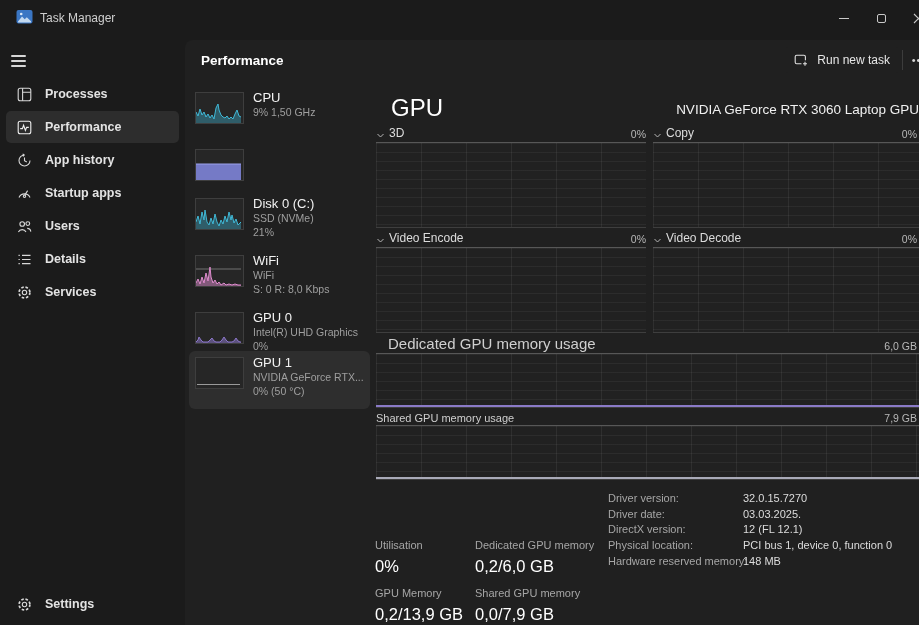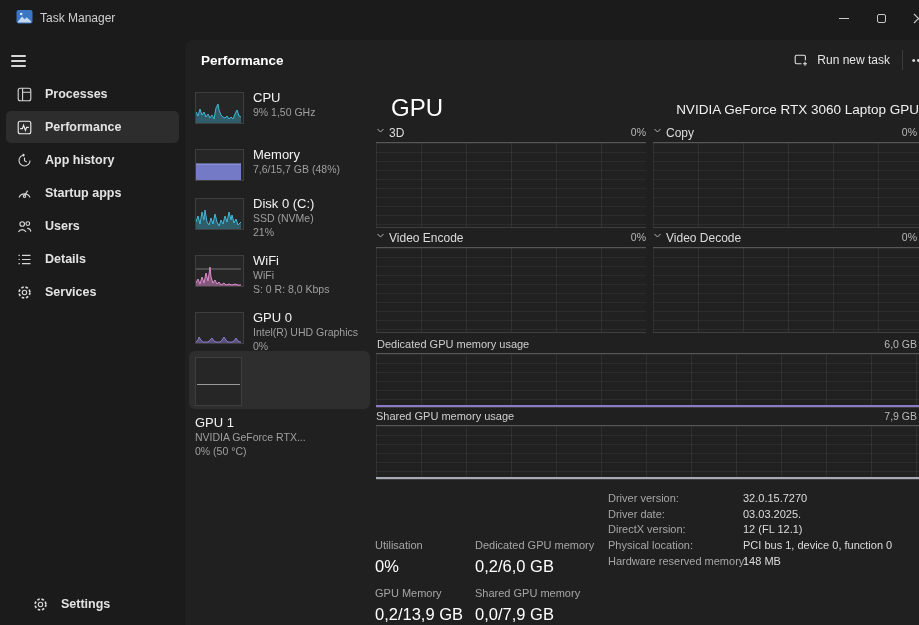--- a/index.html
+++ b/index.html
@@ -16,46 +16,46 @@
 
   
   .sidebar { position:absolute; left:0; top:36px; width:185px; bottom:0; background:#1b1b1b; }
   .hamburger { position:absolute; left:10px; top:12px; width:28px; height:26px; display:flex; flex-direction:column; justify-content:center; gap:3.5px; padding-left:1px; border-radius:4px; }
   .hamburger span { display:block; width:15px; height:1.6px; background:#d6d6d6; border-radius:1px; }
   .side-nav { position:absolute; left:0; top:42px; right:0; }
   .side-item { height:32px; margin:0 6px 1px 6px; border-radius:5px; display:flex; align-items:center; gap:13px; padding-left:11px; cursor:default;font-weight:bold; }
   .side-item.selected { background:#2d2d2d; }
   .side-item .lbl { font-size:12.5px; color:#e3e3e3; }
   .side-icon { width:15px; height:15px; flex:0 0 15px; }
-  .settings-item { position:absolute; left:0; bottom:4px; right:0;margin-left:16px; }
+  .settings-item { position:absolute; left:0; bottom:4px; right:0; }
 
   
   .main { position:absolute; left:185px; top:40px; right:0; bottom:0; background:#202020; border-top-left-radius:8px; overflow:hidden; }
   .main-header { position:absolute; left:0; top:0; right:0; height:40px; }
   .mh-title { position:absolute; left:16px; top:13px; font-size:13.5px; font-weight:700; color:#fff; }
   .run-task-btn { position:absolute; right:20px; top:7px; height:26px; display:flex; align-items:center; gap:8px; padding:0 9px; border-radius:4px; background:#202020; border:none; color:#e6e6e6; font-size:12px; font-family:inherit; }
   .mh-divider { position:absolute; right:16px; top:10px; width:1px; height:20px; background:#3c3c3c; }
   .more-btn { position:absolute; right:-15px; top:7px; width:30px; height:26px; border:none; background:transparent; color:#d5d5d5; font-size:11px; letter-spacing:1px; }
 
   
   .perf-list { position:absolute; left:0; top:0; width:190px; bottom:0; }
   .perf-item { position:absolute; left:4px; width:181px; display:flex; gap:9px; padding:4px 6px; border-radius:6px; }
-  .perf-item.selected { background:#2e2e2e;flex-direction:column; }
+  .perf-item.selected { background:#2e2e2e; }
   .mini-wrap { width:47px; height:32px; background:#262626; border:1px solid #3e3e3e; flex:0 0 49px; margin-top:2px; }
   .mini-wrap svg { display:block; }
   .perf-text { min-width:0; }
   .pt { font-size:13px; color:#f2f2f2; line-height:16px; white-space:nowrap; }
   .ps { font-size:10.5px; color:#9f9f9f; line-height:13.5px; white-space:nowrap; }
 
   
   .gpu-detail { position:absolute; left:190px; top:0; right:0; bottom:0; }
   .gpu-title { position:absolute; left:0; top:54px; font-size:24px; font-weight:400; color:#fff;margin-left:16px; }
   .gpu-device { position:absolute; right:0; top:62px; font-size:13.5px; color:#f0f0f0; white-space:nowrap; }
 
-  .chart-head { position:absolute; height:14px; display:flex; align-items:flex-start; }
+  .chart-head { position:absolute; height:14px; display:flex; align-items:flex-end; }
   .chart-head .cv { margin-left:auto; }
   .ch-label { font-size:12px; color:#dcdcdc; margin-left:4px; white-space:nowrap; }
   .cv { font-size:10.5px; color:#b8b8b8; }
   .chev { width:9px; height:9px; flex:0 0 9px; }
 
   .bigchart { position:absolute; background-color:#212121;
     background-image:
       repeating-linear-gradient(to right, rgba(170,170,170,0.10) 0 1px, transparent 1px 45px),
       repeating-linear-gradient(to bottom, rgba(170,170,170,0.08) 0 1px, transparent 1px 9px);
     border-top:1px solid #575757; border-bottom:1px solid #3e3e3e; }
@@ -201,24 +201,20 @@
         </div>
       </div>
 
       <div class="perf-item" style="top:103px">
         <div class="mini-wrap">
           <svg width="45" height="30" viewBox="0 0 45 30">
             <rect x="0" y="14" width="45" height="16" fill="#7e84d8" opacity="0.9"></rect>
             <line x1="0" y1="14" x2="45" y2="14" stroke="#9ba0ea" stroke-width="1"></line>
           </svg>
         </div>
-        <div class="perf-text">
-          <div class="pt">Memory</div>
-          <div class="ps">7,6/15,7 GB (48%)</div>
-        </div>
       </div>
 
       <div class="perf-item" style="top:152px">
         <div class="mini-wrap">
           <svg width="45" height="30" viewBox="0 0 45 30">
             <path d="M0 30 L0 23 L2 17 L4 25 L6 13 L8 21 L9 11 L11 23 L13 26 L15 19 L17 25 L19 15 L21 23 L23 27 L25 21 L27 25 L29 17 L31 23 L33 13 L35 21 L36 16 L38 24 L40 20 L42 26 L45 23 L45 30 Z" fill="rgba(64,185,215,0.38)"></path>
             <path d="M0 23 L2 17 L4 25 L6 13 L8 21 L9 11 L11 23 L13 26 L15 19 L17 25 L19 15 L21 23 L23 27 L25 21 L27 25 L29 17 L31 23 L33 13 L35 21 L36 16 L38 24 L40 20 L42 26 L45 23" fill="none" stroke="#40b9d7" stroke-width="1"></path>
           </svg>
         </div>
         <div class="perf-text">
@@ -305,21 +301,21 @@
             <path d="M1.5 3 L4.5 6 L7.5 3" stroke="#b5b5b5" fill="none"></path>
           </svg>
         <span class="ch-label">Video Decode</span>
         <span class="cv">0%</span>
       </div>
 
       <div class="bigchart" style="left:1px; top:207px; width:270px; height:86px"></div>
       <div class="bigchart" style="left:278px; top:207px; width:270px; height:86px"></div>
 
       <div class="chart-head" style="left:1px; top:298px; right:2px">
-        <span class="ch-label" style="margin-left:1px; font-size:11px; color:#cfcfcf">Dedicated GPU memory usage</span>
+        <span class="ch-label" style="margin-left:12px; font-size:15px; color:#cfcfcf">Dedicated GPU memory usage</span>
         <span class="cv">6,0 GB</span>
       </div>
       <div class="bigchart" style="left:1px; top:313px; right:-2px; height:55px">
         <div class="memline purple"></div>
       </div>
 
       <div class="chart-head" style="left:1px; top:370px; right:2px">
         <span class="ch-label" style="margin-left:0; font-size:11px; color:#cfcfcf">Shared GPU memory usage</span>
         <span class="cv">7,9 GB</span>
       </div>

